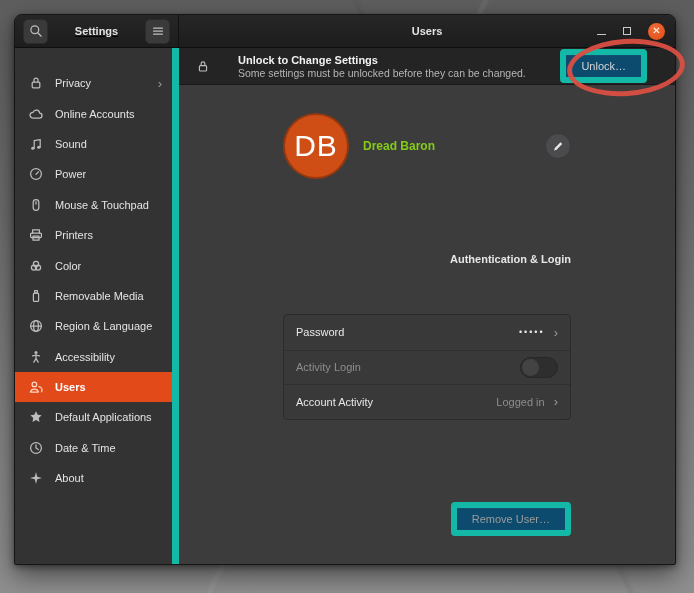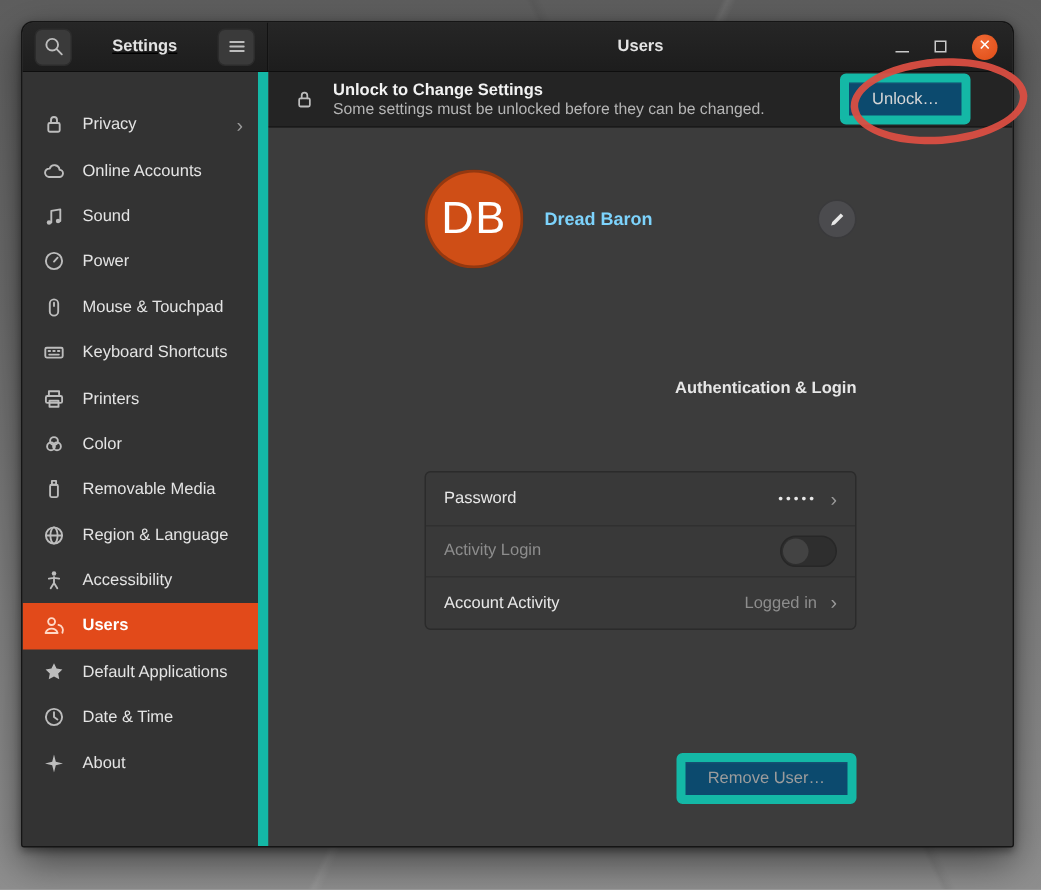--- a/index.html
+++ b/index.html
@@ -49,35 +49,35 @@
   .side-item .chev { margin-left:auto; color:#9a9a9a; font-size:13px; line-height:1; }
   .side-item.selected { background:#e24a1a; color:#ffffff; font-weight:bold; }
   .icon16 { width:16px; height:16px; flex:0 0 16px; display:block; }
   .icon16 * { stroke:#bdbdbd; fill:none; stroke-width:1.25; stroke-linecap:round; stroke-linejoin:round; }
   .icon16 .fill { fill:#bdbdbd; stroke:none; }
   .selected .icon16 * { stroke:#ffd8c6; }
 
   
   .main { display:flex; flex-direction:column; background:#3c3c3c; overflow:hidden; }
   .banner { height:37px; background:#242424; border-bottom:1px solid #191919;
-            display:flex; align-items:center; padding:0 16px; gap:11px; flex:0 0 auto; }
+            display:flex; align-items:center; padding:0 16px; gap:27px; flex:0 0 auto; }
   .banner-txt .t1 { font-size:11px; font-weight:bold; color:#f2f2f2; }
   .banner-txt .t2 { font-size:10.5px; color:#b5b5b5; margin-top:1px; }
   .btn { font-size:11px; color:#d6d6d6; background:#0c4a6e; border:6px solid #14b8a6;
          border-radius:4px; padding:5px 15px; box-shadow:inset 0 1px 0 rgba(255,255,255,.04); }
   .unlock-btn { margin-left:auto; margin-right:12px; }
 
   .content { flex:1; display:flex; flex-direction:column; align-items:center; }
   .col { width:288px; display:flex; flex-direction:column; flex:1;gap:40px; }
 
   .user-row { margin-top:28px; display:flex; align-items:center; }
   .avatar { width:66px; height:66px; border-radius:50%; background:#cf4e16;
             border:2px solid rgba(0,0,0,.28); color:#fff; font-size:30px;
             display:flex; align-items:center; justify-content:center; letter-spacing:1px; }
-  .user-name { font-size:12px; font-weight:bold; color:#7dd3fc; margin-left:14px; }
+  .user-name { font-size:12px; font-weight:bold; color:#84cc16; margin-left:14px; }
   .edit-btn { margin-left:auto; width:26px; height:26px; border-radius:50%;
               background:#4b4b4e; border:1px solid #3a3a3c;
               display:flex; align-items:center; justify-content:center; }
 
   .section-title { margin-top:34px; font-size:11px; font-weight:bold; color:#e6e6e6;text-align:right; }
   .group { margin-top:9px; border:1px solid #2b2b2b; border-radius:4px; background:#393939;
            overflow:hidden; }
   .row { height:34.5px; display:flex; align-items:center; padding:0 12px; font-size:11px; }
   .row + .row { border-top:1px solid #303030; }
   .row .lbl { color:#e8e8e8; flex:1; }
@@ -168,27 +168,20 @@
 
 
       <div class="side-item">
         <svg class="icon16" viewBox="0 0 16 16">
           <rect x="5.2" y="2.6" width="5.6" height="10.8" rx="2.8"></rect>
             <path d="M8 4.8v2.2"></path>
         </svg>
         <span>Mouse &amp; Touchpad</span>
       </div>
 
-      <div class="side-item">
-        <svg class="icon16" viewBox="0 0 16 16">
-          <rect x="2.2" y="4.8" width="11.6" height="6.6" rx="1"></rect>
-          <path d="M4.4 7h1M7.5 7h1M10.6 7h1M4.8 9.4h6.4"></path>
-        </svg>
-        <span>Keyboard Shortcuts</span>
-      </div>
 
       <div class="side-item">
         <svg class="icon16" viewBox="0 0 16 16">
           <path d="M4.6 6V2.8h6.8V6"></path>
             <rect x="2.6" y="6" width="10.8" height="4.6" rx="1"></rect>
           <rect x="5" y="9.2" width="6" height="4"></rect>
         </svg>
         <span>Printers</span>
       </div>
 

